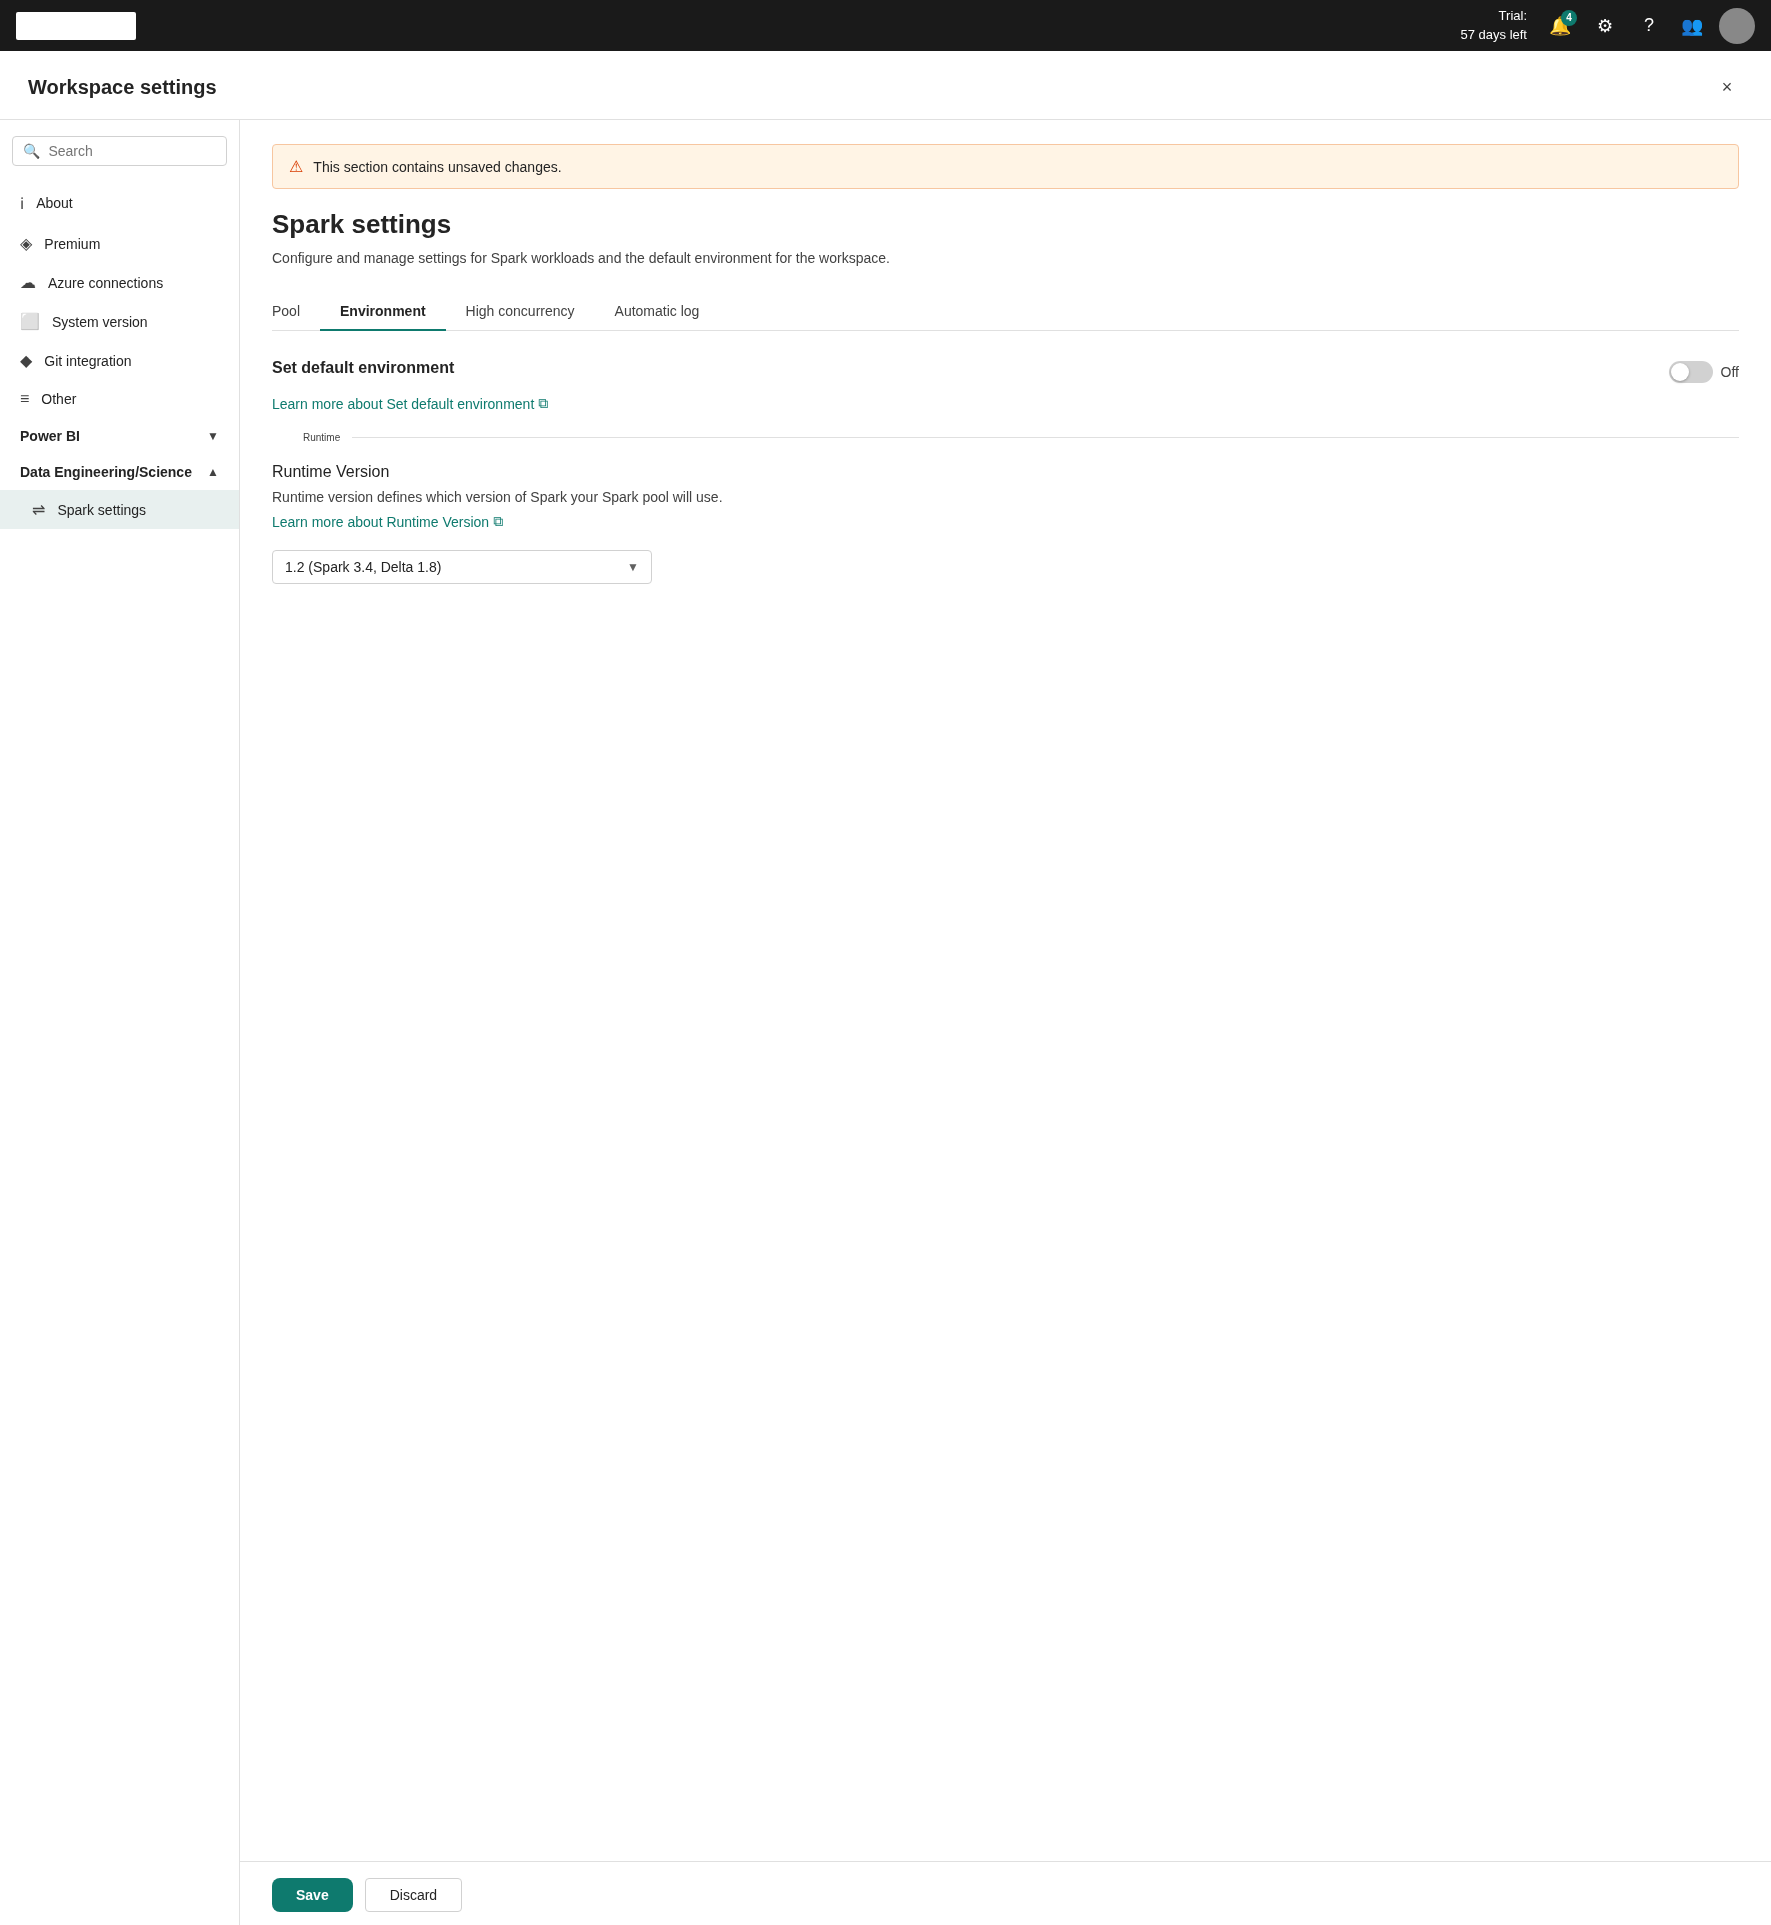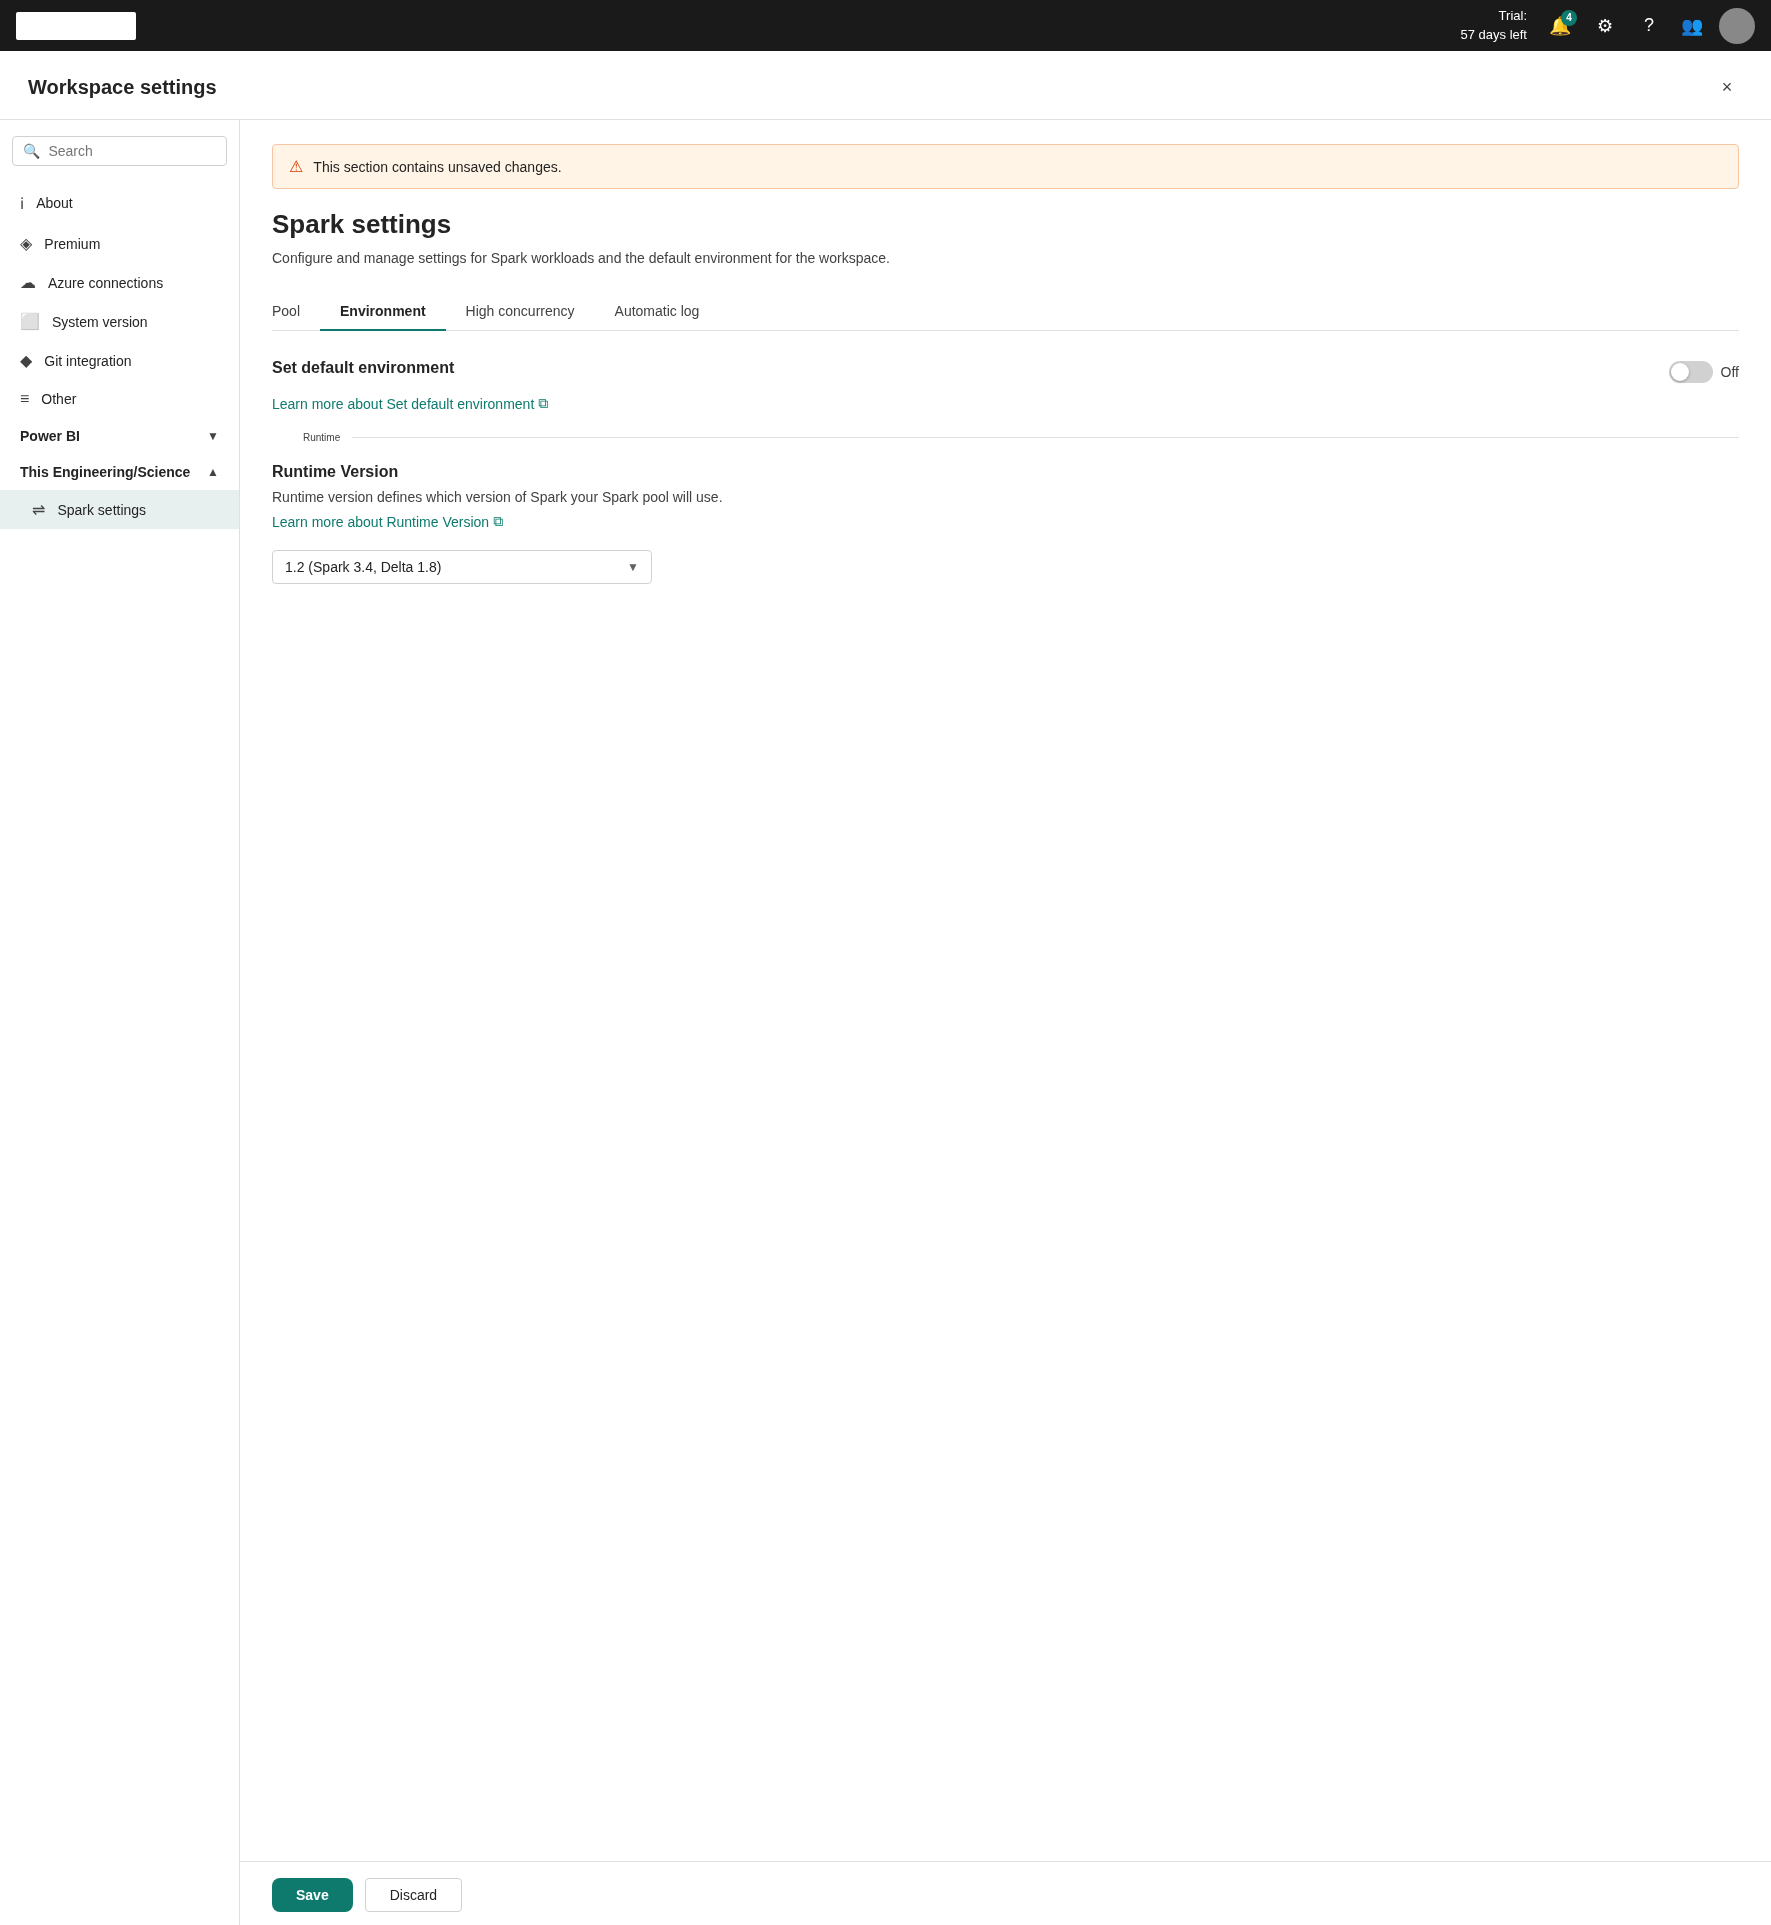--- a/index.html
+++ b/index.html
@@ -306,21 +306,21 @@
     .section-divider-label {
       font-size: 10px;
       color: #424242;
       white-space: nowrap;
       margin-left: 31px;
     }
 
     
     .runtime-title {
       font-size: 16px;
-      font-weight: 700;
+      font-weight: 400;
       color: #242424;
       margin-bottom: 8px;
     }
     .runtime-desc {
       font-size: 14px;
       color: #424242;
       margin-bottom: 8px;
     }
 
     
@@ -428,21 +428,21 @@
         <span class="nav-icon">≡</span>
         <span>Other</span>
       </div>
 
       <div class="section-header">
         <span>Power BI</span>
         <span class="chevron">▼</span>
       </div>
 
       <div class="section-header">
-        <span>This Engineering/Science</span>
+        <span>Data Engineering/Science</span>
         <span class="chevron">▲</span>
       </div>
       <div class="sub-nav-item active">
         <span class="nav-icon">⇌</span>
         <span>Spark settings</span>
       </div>
     </div>
 
     <div class="main-content">
       <div class="content-inner">

